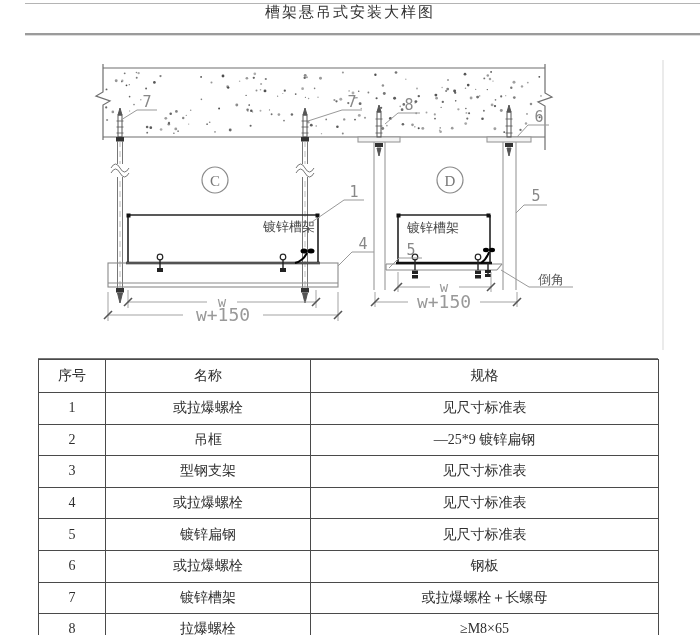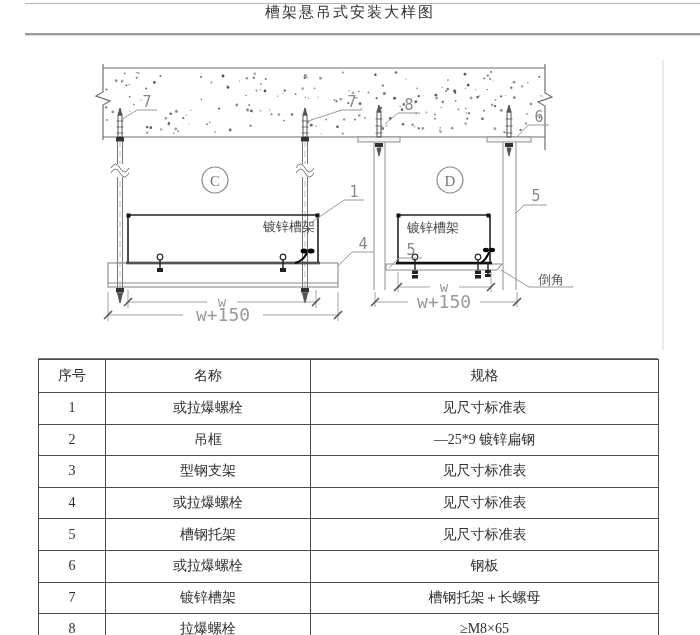--- a/index.html
+++ b/index.html
@@ -497,32 +497,32 @@
       <td>型钢支架</td>
       <td>见尺寸标准表</td>
     </tr>
     <tr>
       <td>4</td>
       <td>或拉爆螺栓</td>
       <td>见尺寸标准表</td>
     </tr>
     <tr>
       <td>5</td>
-      <td>槽钢托架</td>
+      <td>镀锌扁钢</td>
       <td>见尺寸标准表</td>
     </tr>
     <tr>
       <td>6</td>
       <td>或拉爆螺栓</td>
       <td>钢板</td>
     </tr>
     <tr>
       <td>7</td>
       <td>镀锌槽架</td>
-      <td>槽钢托架＋长螺母</td>
+      <td>或拉爆螺栓＋长螺母</td>
     </tr>
     <tr>
       <td>8</td>
       <td>拉爆螺栓</td>
       <td>≥M8×65</td>
     </tr>
   </tbody>
     </table>
 </div>
 

